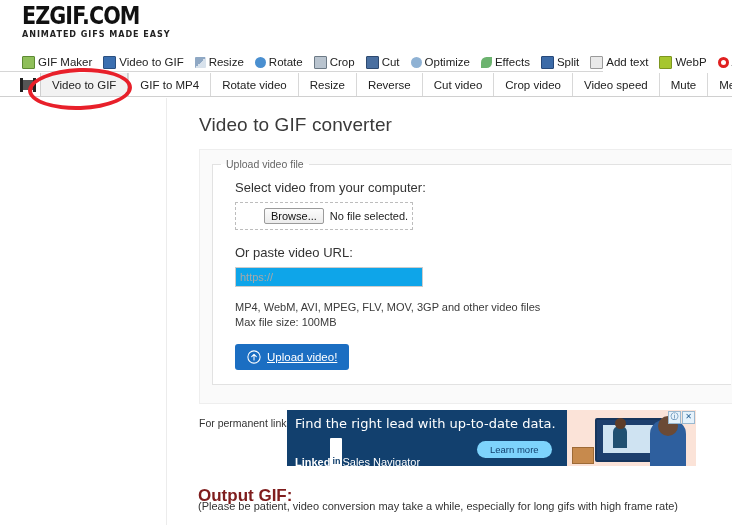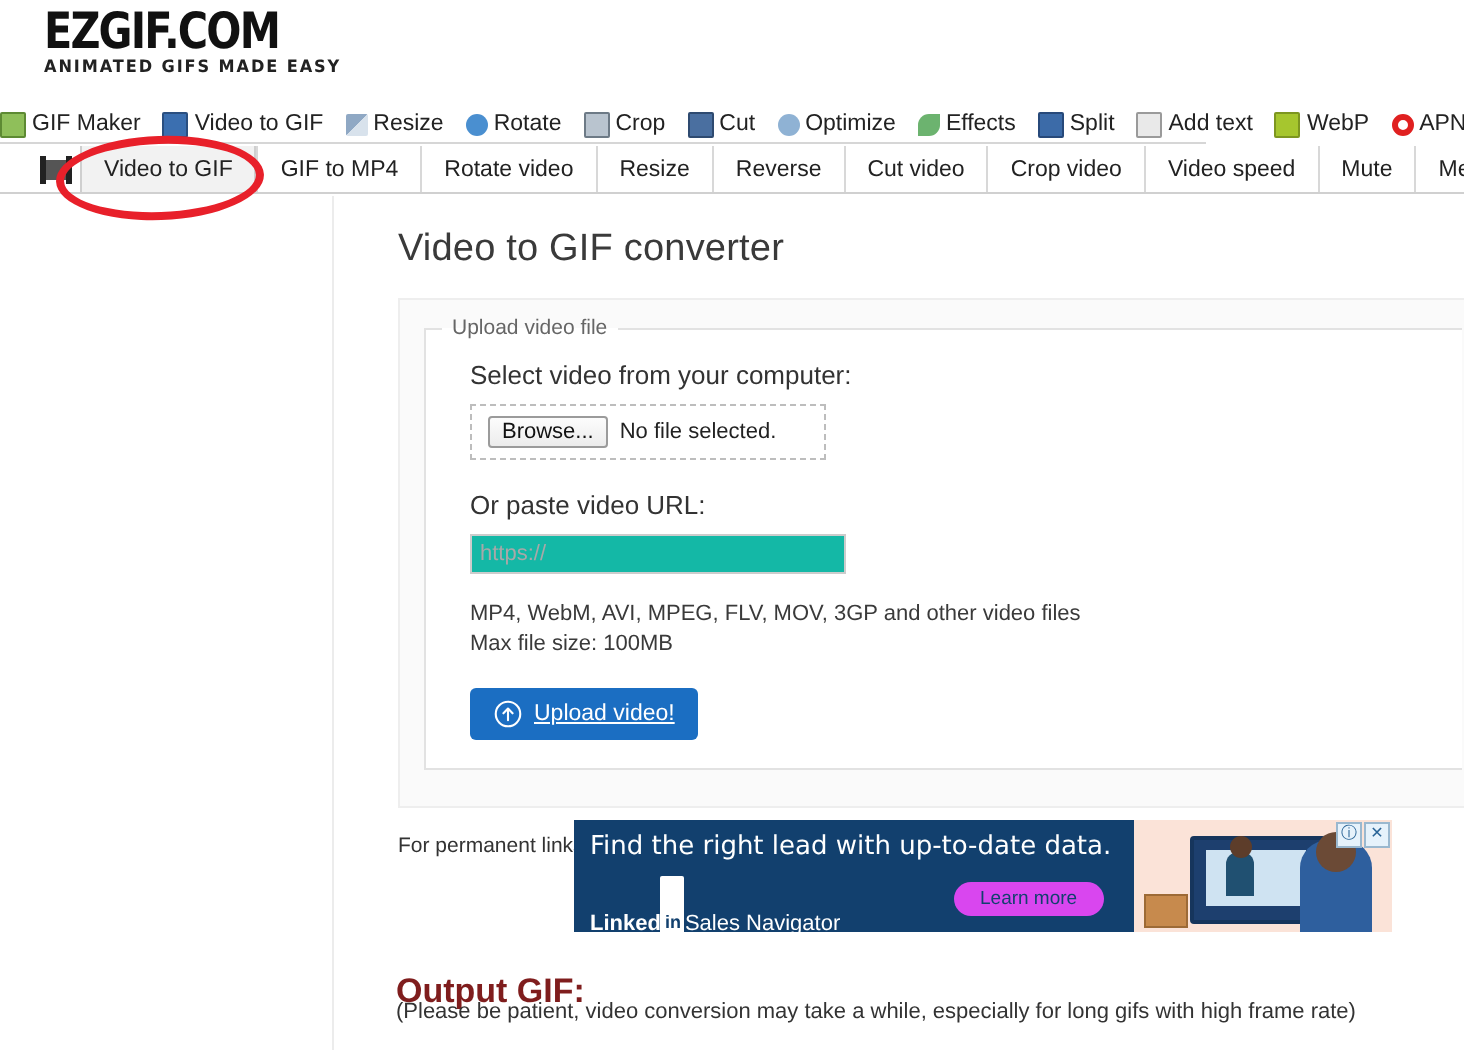--- a/index.html
+++ b/index.html
@@ -48,20 +48,21 @@
 
   
   .mainnav {
     position: absolute;
     left: 0;
     top: 53px;
     width: 603px;
     height: 19px;
     display: flex;
     align-items: center;
+    padding-left: 22px;
     box-sizing: border-box;
     border-bottom: 1px solid #d6d6d6;
     background: #ffffff;
   }
   .mainnav-item {
     display: flex;
     align-items: center;
     gap: 3px;
     margin-right: 11px;
     white-space: nowrap;
@@ -187,41 +188,41 @@
     margin-left: 22px;
     width: 178px;
     height: 28px;
     border: 1px dashed #bdbdbd;
     display: flex;
     align-items: center;
     background: #ffffff;
     box-sizing: border-box;
   }
   .browse-btn {
-    margin-left: 8px;
+    margin-left: 28px;
     font-size: 11px;
     padding: 1px 6px;
     background: linear-gradient(#fcfcfc, #ececec);
     border: 1px solid #9b9b9b;
     border-radius: 2px;
     color: #111;
     cursor: pointer;
     font-family: "Liberation Sans", sans-serif;
   }
   .nofile {
     font-size: 11px;
     color: #222222;
     margin-left: 6px;
   }
   .url-input {
     margin-left: 22px;
     width: 178px;
     height: 16px;
     border: 1px solid #cccccc;
-    background: #14b8a6;
+    background: #0ea5e9;
     font-size: 11px;
     color: #333;
     padding: 1px 4px;
     box-sizing: content-box;
     font-family: "Liberation Sans", sans-serif;
   }
   .url-input::placeholder { color: #a8a8a8; }
   .formats {
     margin: 13px 0 0 22px;
     font-size: 11px;
@@ -300,21 +301,21 @@
     font-size: 9px;
     padding: 18px 2px;
     border-radius: 1px;
     line-height: 11px;
   }
   .ad-product { font-size: 11px; color: #ffffff; }
   .ad-cta {
     position: absolute;
     left: 190px;
     top: 31px;
-    background: #d946ef;
+    background: #7dd3fc;
     color: #12406e;
     font-size: 9.5px;
     padding: 3px 13px;
     border-radius: 11px;
     border: none;
     cursor: pointer;
     font-family: "Liberation Sans", sans-serif;
   }
   .ad-right {
     flex: 1;

